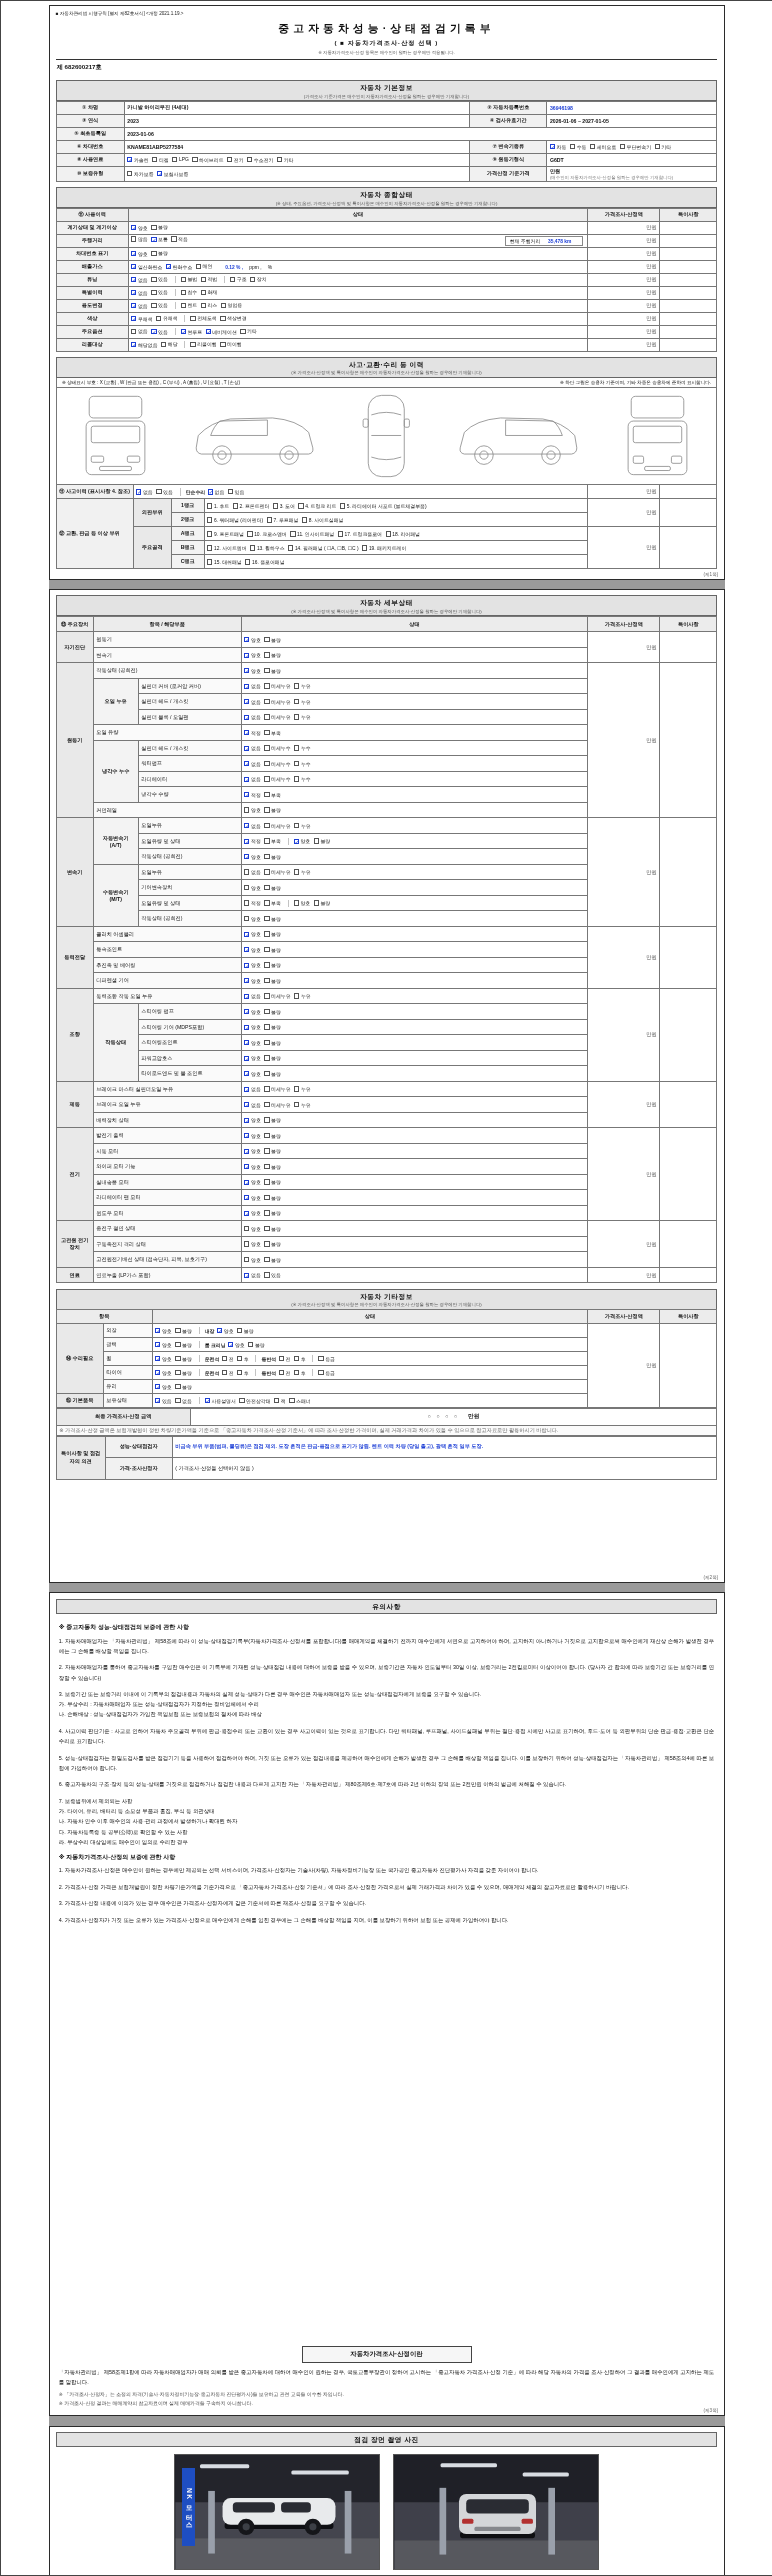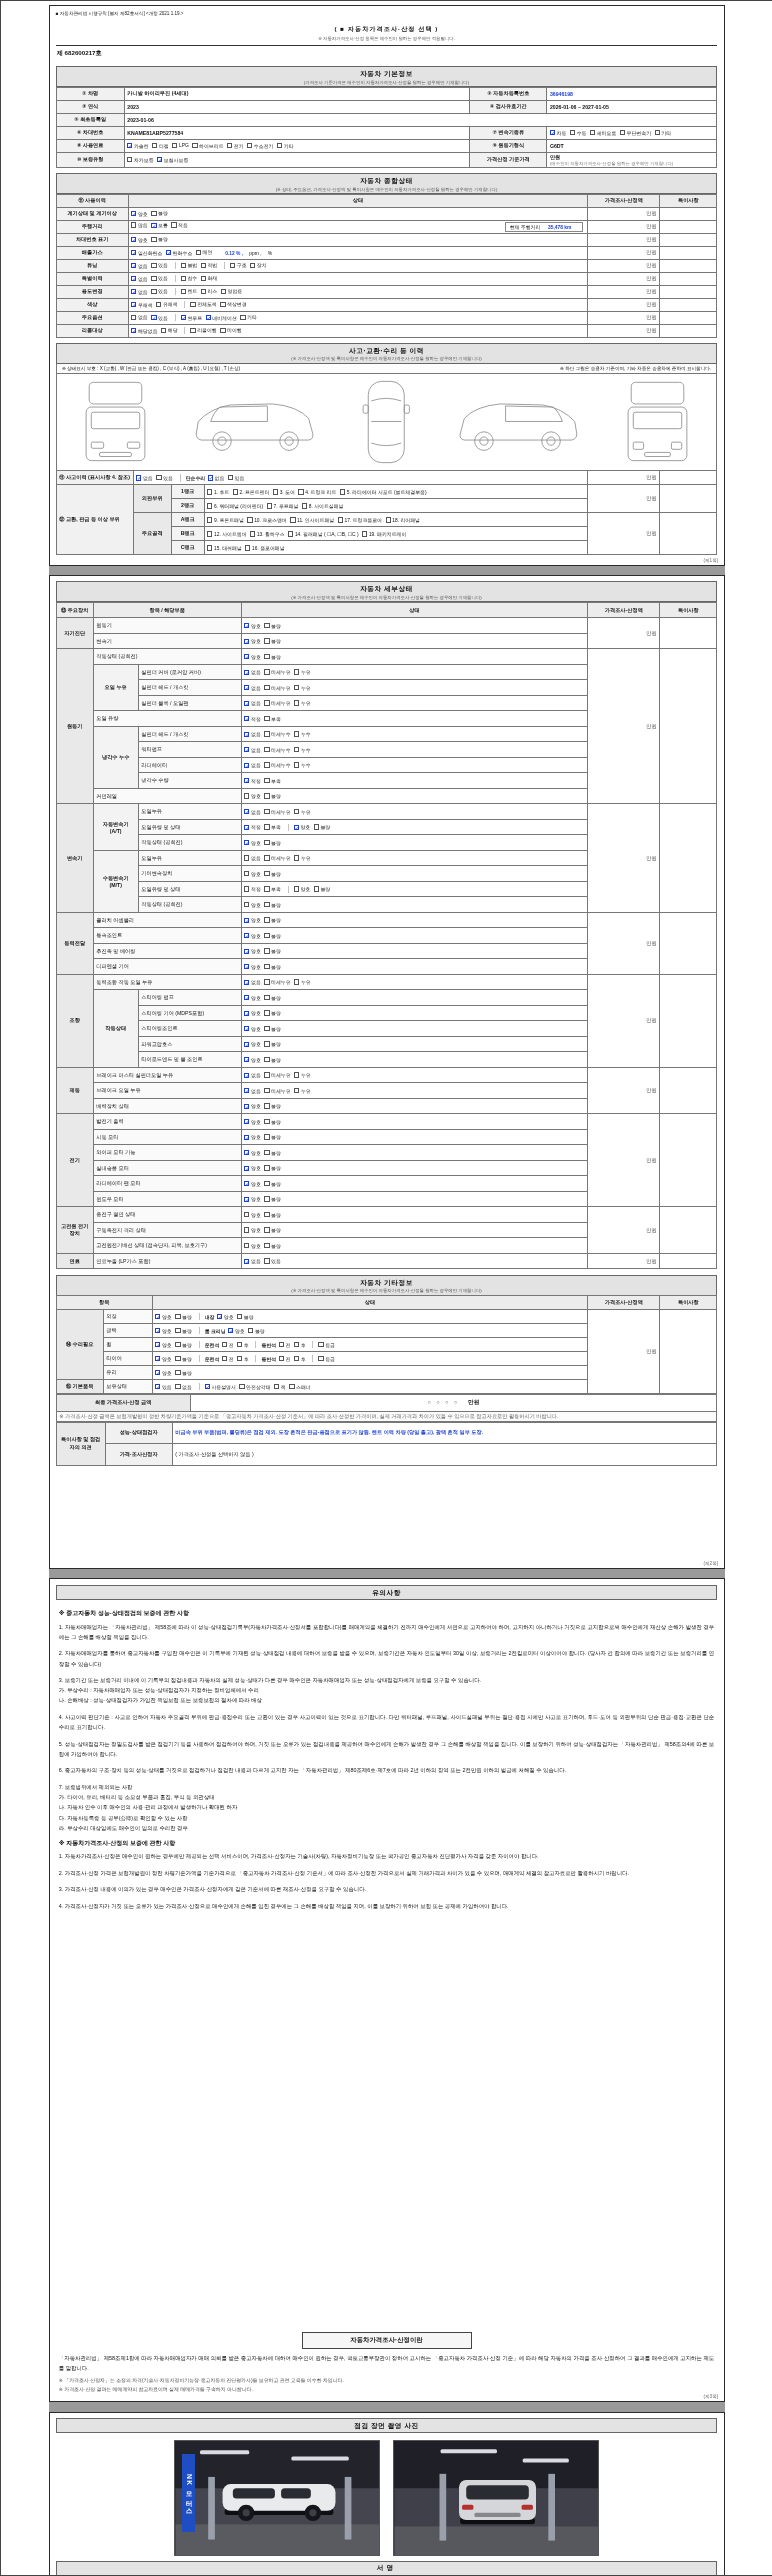--- a/index.html
+++ b/index.html
@@ -75,20 +75,21 @@
 </head>
 <body>
 
 <div class="page">
 <div class="doc">
 
   <section class="panel p1">
     <div class="formnote">■ 자동차관리법 시행규칙 [별지 제82호서식] &lt;개정 2021.1.19.&gt;</div>
 
     <div class="titlebox">
+      <div class="title">중고자동차성능·상태점검기록부</div>
       <div class="subtitle">( ■ 자동차가격조사·산정 선택 )</div>
       <div class="hnote">※ 자동차가격조사·산정 항목은 매수인이 원하는 경우에만 적용됩니다.</div>
     </div>
     <div class="docno">제 682600217호</div>
 
     <div class="secbar">
       <span class="st">자동차 기본정보</span>
       <span class="sn">(가격조사 기준가격은 매수인이 자동차가격조사·산정을 원하는 경우에만 기재합니다)</span>
     </div>
     <table class="grid t-basic">

